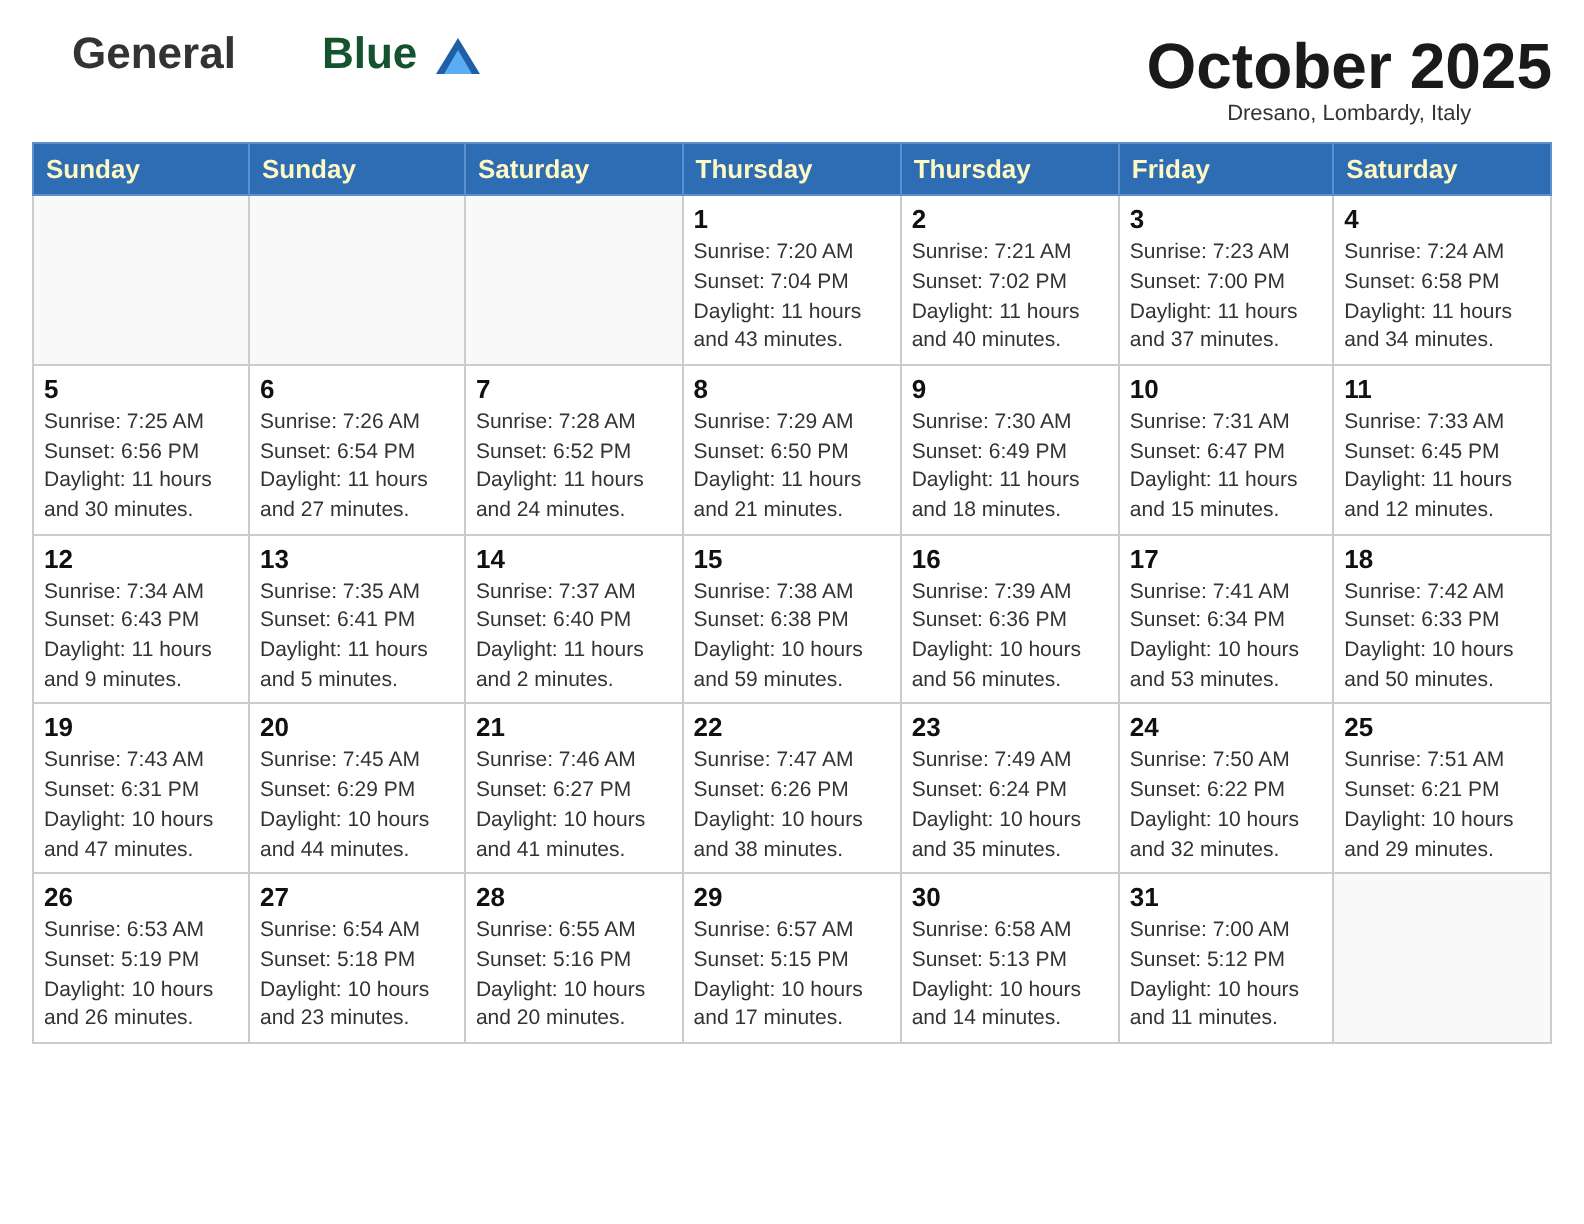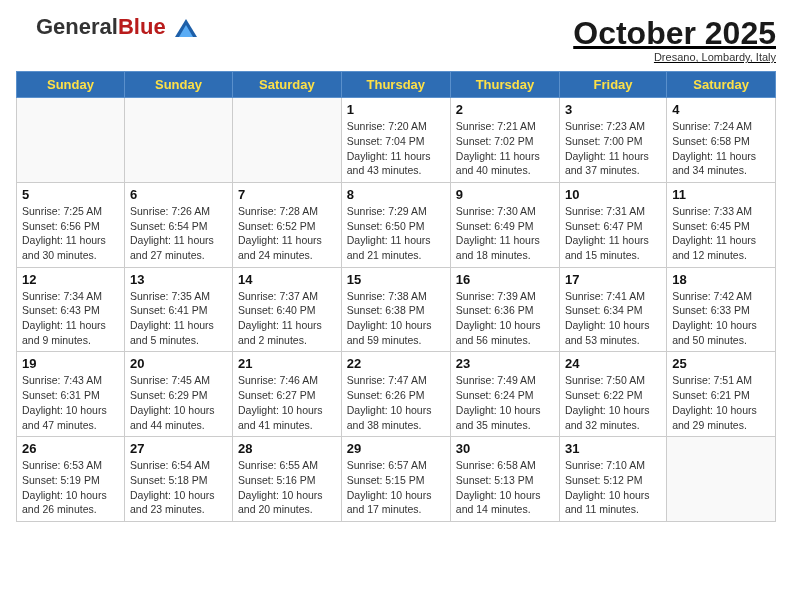--- a/index.html
+++ b/index.html
@@ -10,43 +10,42 @@
       min-height: 612px;
       padding: 16px;
     }
     .header {
       display: flex;
       align-items: flex-start;
       justify-content: space-between;
       margin-bottom: 8px;
     }
     .title-block {
-      text-align: right;
-      text-decoration: underline;
+      text-align: center;
     }
     .title-block h1 {
       font-size: 32px;
       font-weight: bold;
       color: #1a1a1a;
       line-height: 1.1;
     }
     .title-block h2 {
       font-size: 11px;
       font-weight: normal;
       color: #333;
     }
     .calendar {
       width: 100%;
       border-collapse: collapse;
       border: 1px solid #ccc;
     }
     .calendar th {
       background-color: #2e6db4;
-      color: #fde047;
-      text-align: center;
+      color: #fef9c3;
+      text-align: left;
       padding: 5px 6px;
       font-size: 13px;
       border: 1px solid #5a90cc;
     }
     .calendar td {
       border: 1px solid #ccc;
       vertical-align: top;
       padding: 4px 5px;
       width: 113px;
       min-height: 90px;
@@ -72,21 +71,21 @@
     .logo-wrapper {
       display: flex;
       align-items: center;
     }
     .logo-name {
       font-size: 22px;
       font-weight: bold;
       line-height: 1;
     }
     .logo-name .general { color: #333; margin-left: 20px; }
-    .logo-name .blue-text { color: #b91c1c; }
+    .logo-name .blue-text { color: #14532d; margin-left: 43px; }
   </style>
 </head>
 <body>
 
 <div class="header">
   <div class="logo-wrapper">
     <div>
       <div class="logo-name">
         <span class="general">General</span><span class="blue-text">Blue</span>
         <svg width="22" height="18" viewBox="0 0 22 18" style="display:inline-block;vertical-align:middle;margin-left:3px;">
@@ -302,20 +301,20 @@
 Daylight: 10 hours and 17 minutes.</div>
         </td>
         <td>
           <span class="day-number">30</span>
           <div class="day-info">Sunrise: 6:58 AM
 Sunset: 5:13 PM
 Daylight: 10 hours and 14 minutes.</div>
         </td>
         <td>
           <span class="day-number">31</span>
-          <div class="day-info">Sunrise: 7:10 AM
+          <div class="day-info">Sunrise: 7:00 AM
 Sunset: 5:12 PM
 Daylight: 10 hours and 11 minutes.</div>
         </td>
         <td class="empty"></td>
       </tr>
     </tbody>
 </table>
 
 </body></html>

